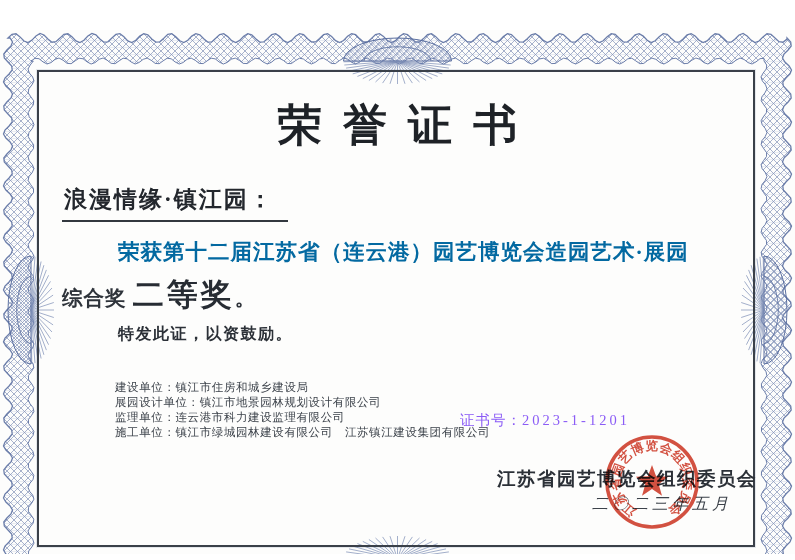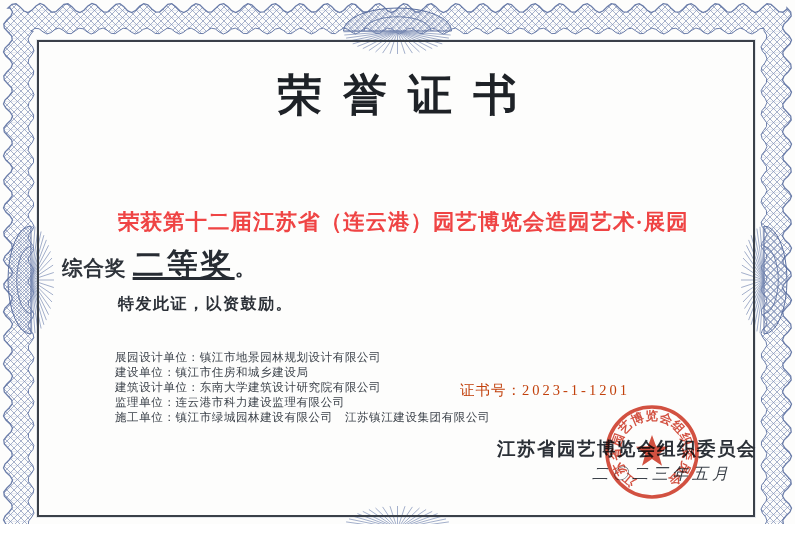--- a/index.html
+++ b/index.html
@@ -1,42 +1,42 @@
 <!DOCTYPE html>
 <html><head>
 <meta charset="utf-8">
 <style>
   html,body{margin:0;padding:0;background:#ffffff;}
   #cert{
     position:relative;width:795px;height:524px;background:#fdfdfc;overflow:hidden;
-    font-family:"Liberation Serif","DejaVu Serif",serif;color:#2b2f35;
+    font-family:"Liberation Serif","DejaVu Serif",serif;color:#2b2f35;margin-top:30px;
   }
   #borderArt{position:absolute;left:0;top:0;width:795px;height:560px;pointer-events:none;}
   .inner-frame{
     position:absolute;left:37px;top:40px;width:714px;height:473px;
     border:2px solid #3a4049;box-shadow:0 0 0 1px rgba(90,105,140,.15);
   }
   .title{
     position:absolute;left:0;top:66px;width:100%;text-align:center;
     font-size:44px;font-weight:700;letter-spacing:.48em;text-indent:.48em;color:#1e2227;
   }
   .recipient{
     position:absolute;left:62px;top:154px;font-size:23px;font-weight:700;color:#23272d;
     border-bottom:2px solid #33383f;padding:0 14px 5px 2px;letter-spacing:2px;
   }
   .body-line1{
     position:absolute;left:62px;top:207px;width:668px;font-size:21.5px;font-weight:600;
-    letter-spacing:1px;color:#ef4444;text-indent:56px;
+    letter-spacing:1px;color:#0369a1;text-indent:56px;
   }
   .body-line2{position:absolute;left:62px;top:244px;font-size:20.5px;font-weight:600;color:#2e333a;letter-spacing:1px;}
-  .award{font-size:31px;font-weight:700;letter-spacing:3px;color:#272c33;text-decoration:underline;}
+  .award{font-size:31px;font-weight:700;letter-spacing:3px;color:#272c33;}
   .closing{position:absolute;left:118px;top:294px;font-size:16px;font-weight:700;letter-spacing:1.5px;color:#2b3037;}
   .units{position:absolute;left:115px;top:350px;font-size:11.5px;line-height:15px;color:#3c424a;letter-spacing:.6px;}
   .units .u-row{white-space:nowrap;}
-  .cert-no{position:absolute;left:460px;top:381px;font-size:14.5px;color:#c2410c;letter-spacing:1px;}
+  .cert-no{position:absolute;left:460px;top:381px;font-size:14.5px;color:#8b5cf6;letter-spacing:1px;}
   .cert-no .num{letter-spacing:3px;}
   .issuer{position:absolute;left:497px;top:436px;font-size:18.5px;font-weight:700;letter-spacing:1.5px;color:#2b3037;}
   .date{position:absolute;left:592px;top:464px;font-size:16px;letter-spacing:4px;color:#3c424a;font-style:italic;}
   #sealArtWrap{position:absolute;left:0;top:0;width:795px;height:560px;pointer-events:none;mix-blend-mode:multiply;}
 </style>
 </head>
 <body>
 
 <div id="cert">
 
@@ -157,38 +157,36 @@
           <line x1="0" y1="0" x2="-54.0" y2="0.8" stroke="#7b8db4" stroke-width="0.7"></line>
           <path d="M-33.48 0 A 33.48 14.26 0 0 1 33.48 0" fill="none" stroke="#54699c" stroke-width="0.8"></path>
         </g>
       </g>
   </svg>
 
   <div class="inner-frame"></div>
 
   <div class="title">荣誉证书</div>
 
+  <div class="recipient">浪漫情缘·镇江园：</div>
 
   <div class="body-line1">荣获第十二届江苏省（连云港）园艺博览会造园艺术·展园</div>
 
   <div class="body-line2">
     <span>综合奖 </span><span class="award">二等奖</span><span>。</span>
   </div>
 
   <div class="closing">特发此证，以资鼓励。</div>
 
   <div class="units">
     <div class="u-row">
+      <span>建设单位：</span><span>镇江市住房和城乡建设局</span>
+    </div>
+    <div class="u-row">
       <span>展园设计单位：</span><span>镇江市地景园林规划设计有限公司</span>
-    </div>
-    <div class="u-row">
-      <span>建设单位：</span><span>镇江市住房和城乡建设局</span>
-    </div>
-    <div class="u-row">
-      <span>建筑设计单位：</span><span>东南大学建筑设计研究院有限公司</span>
     </div>
     <div class="u-row">
       <span>监理单位：</span><span>连云港市科力建设监理有限公司</span>
     </div>
     <div class="u-row">
       <span>施工单位：</span><span>镇江市绿城园林建设有限公司　江苏镇江建设集团有限公司</span>
     </div>
   </div>
 
   <div class="cert-no">

